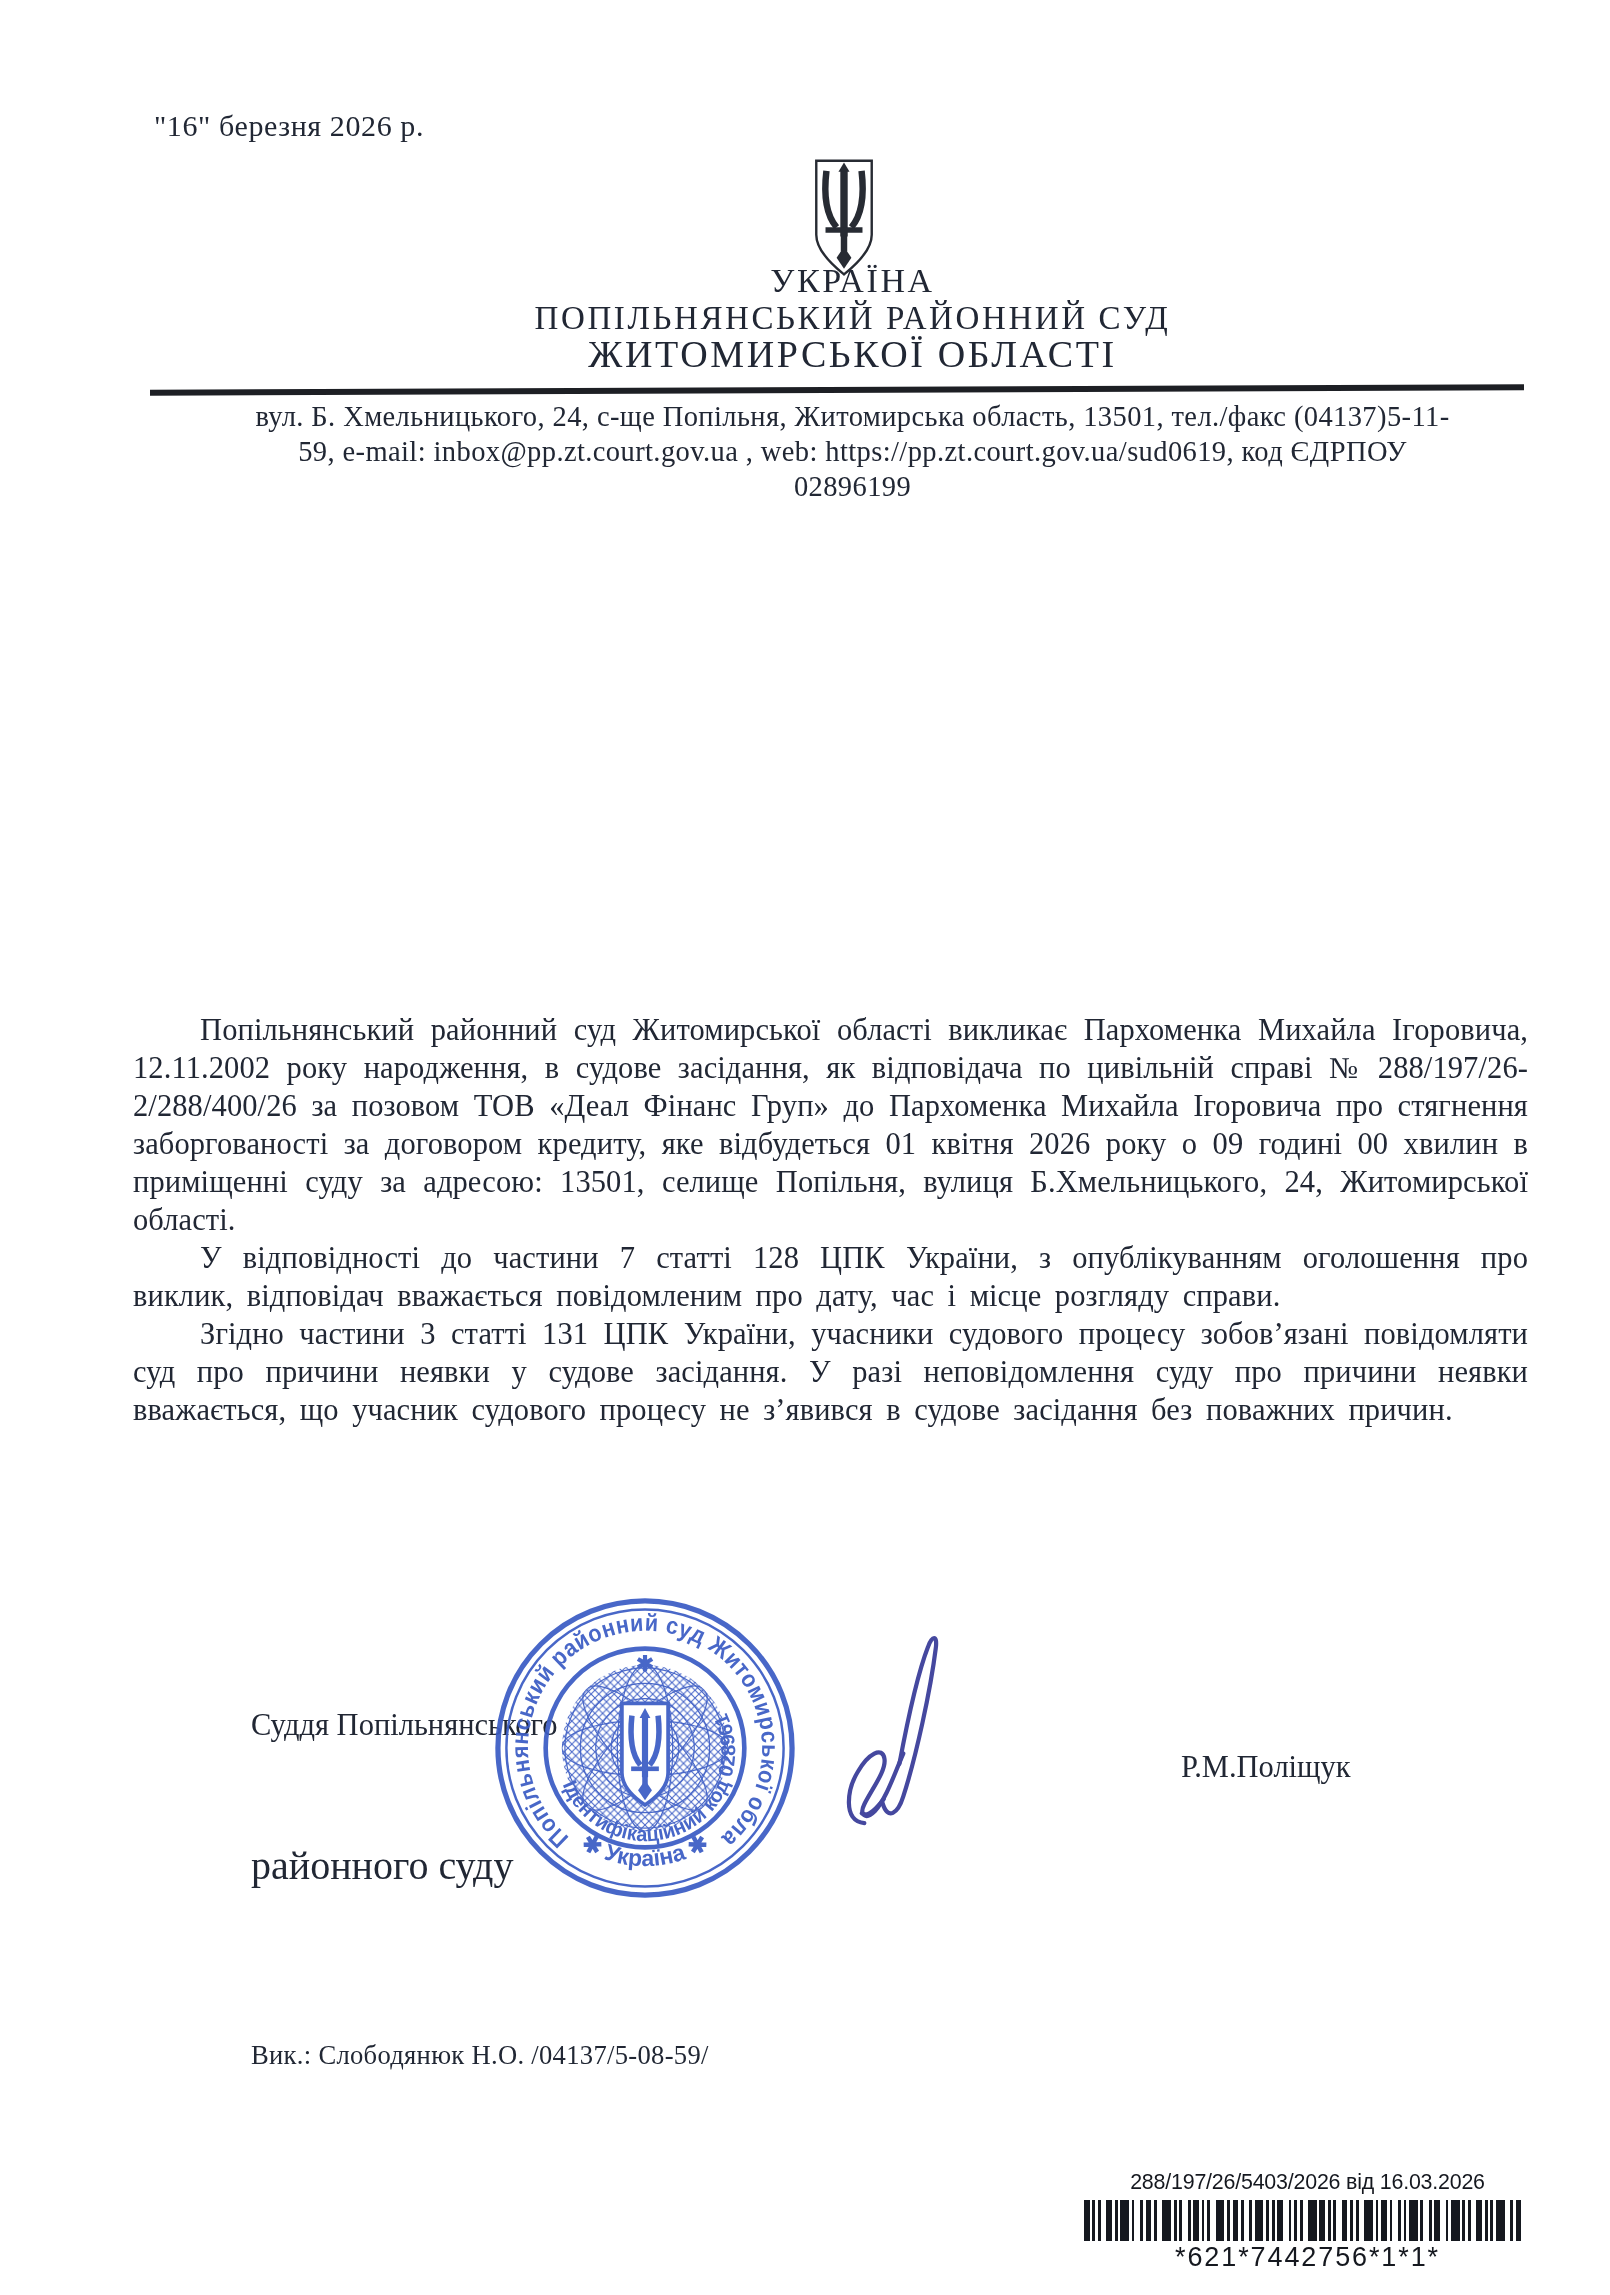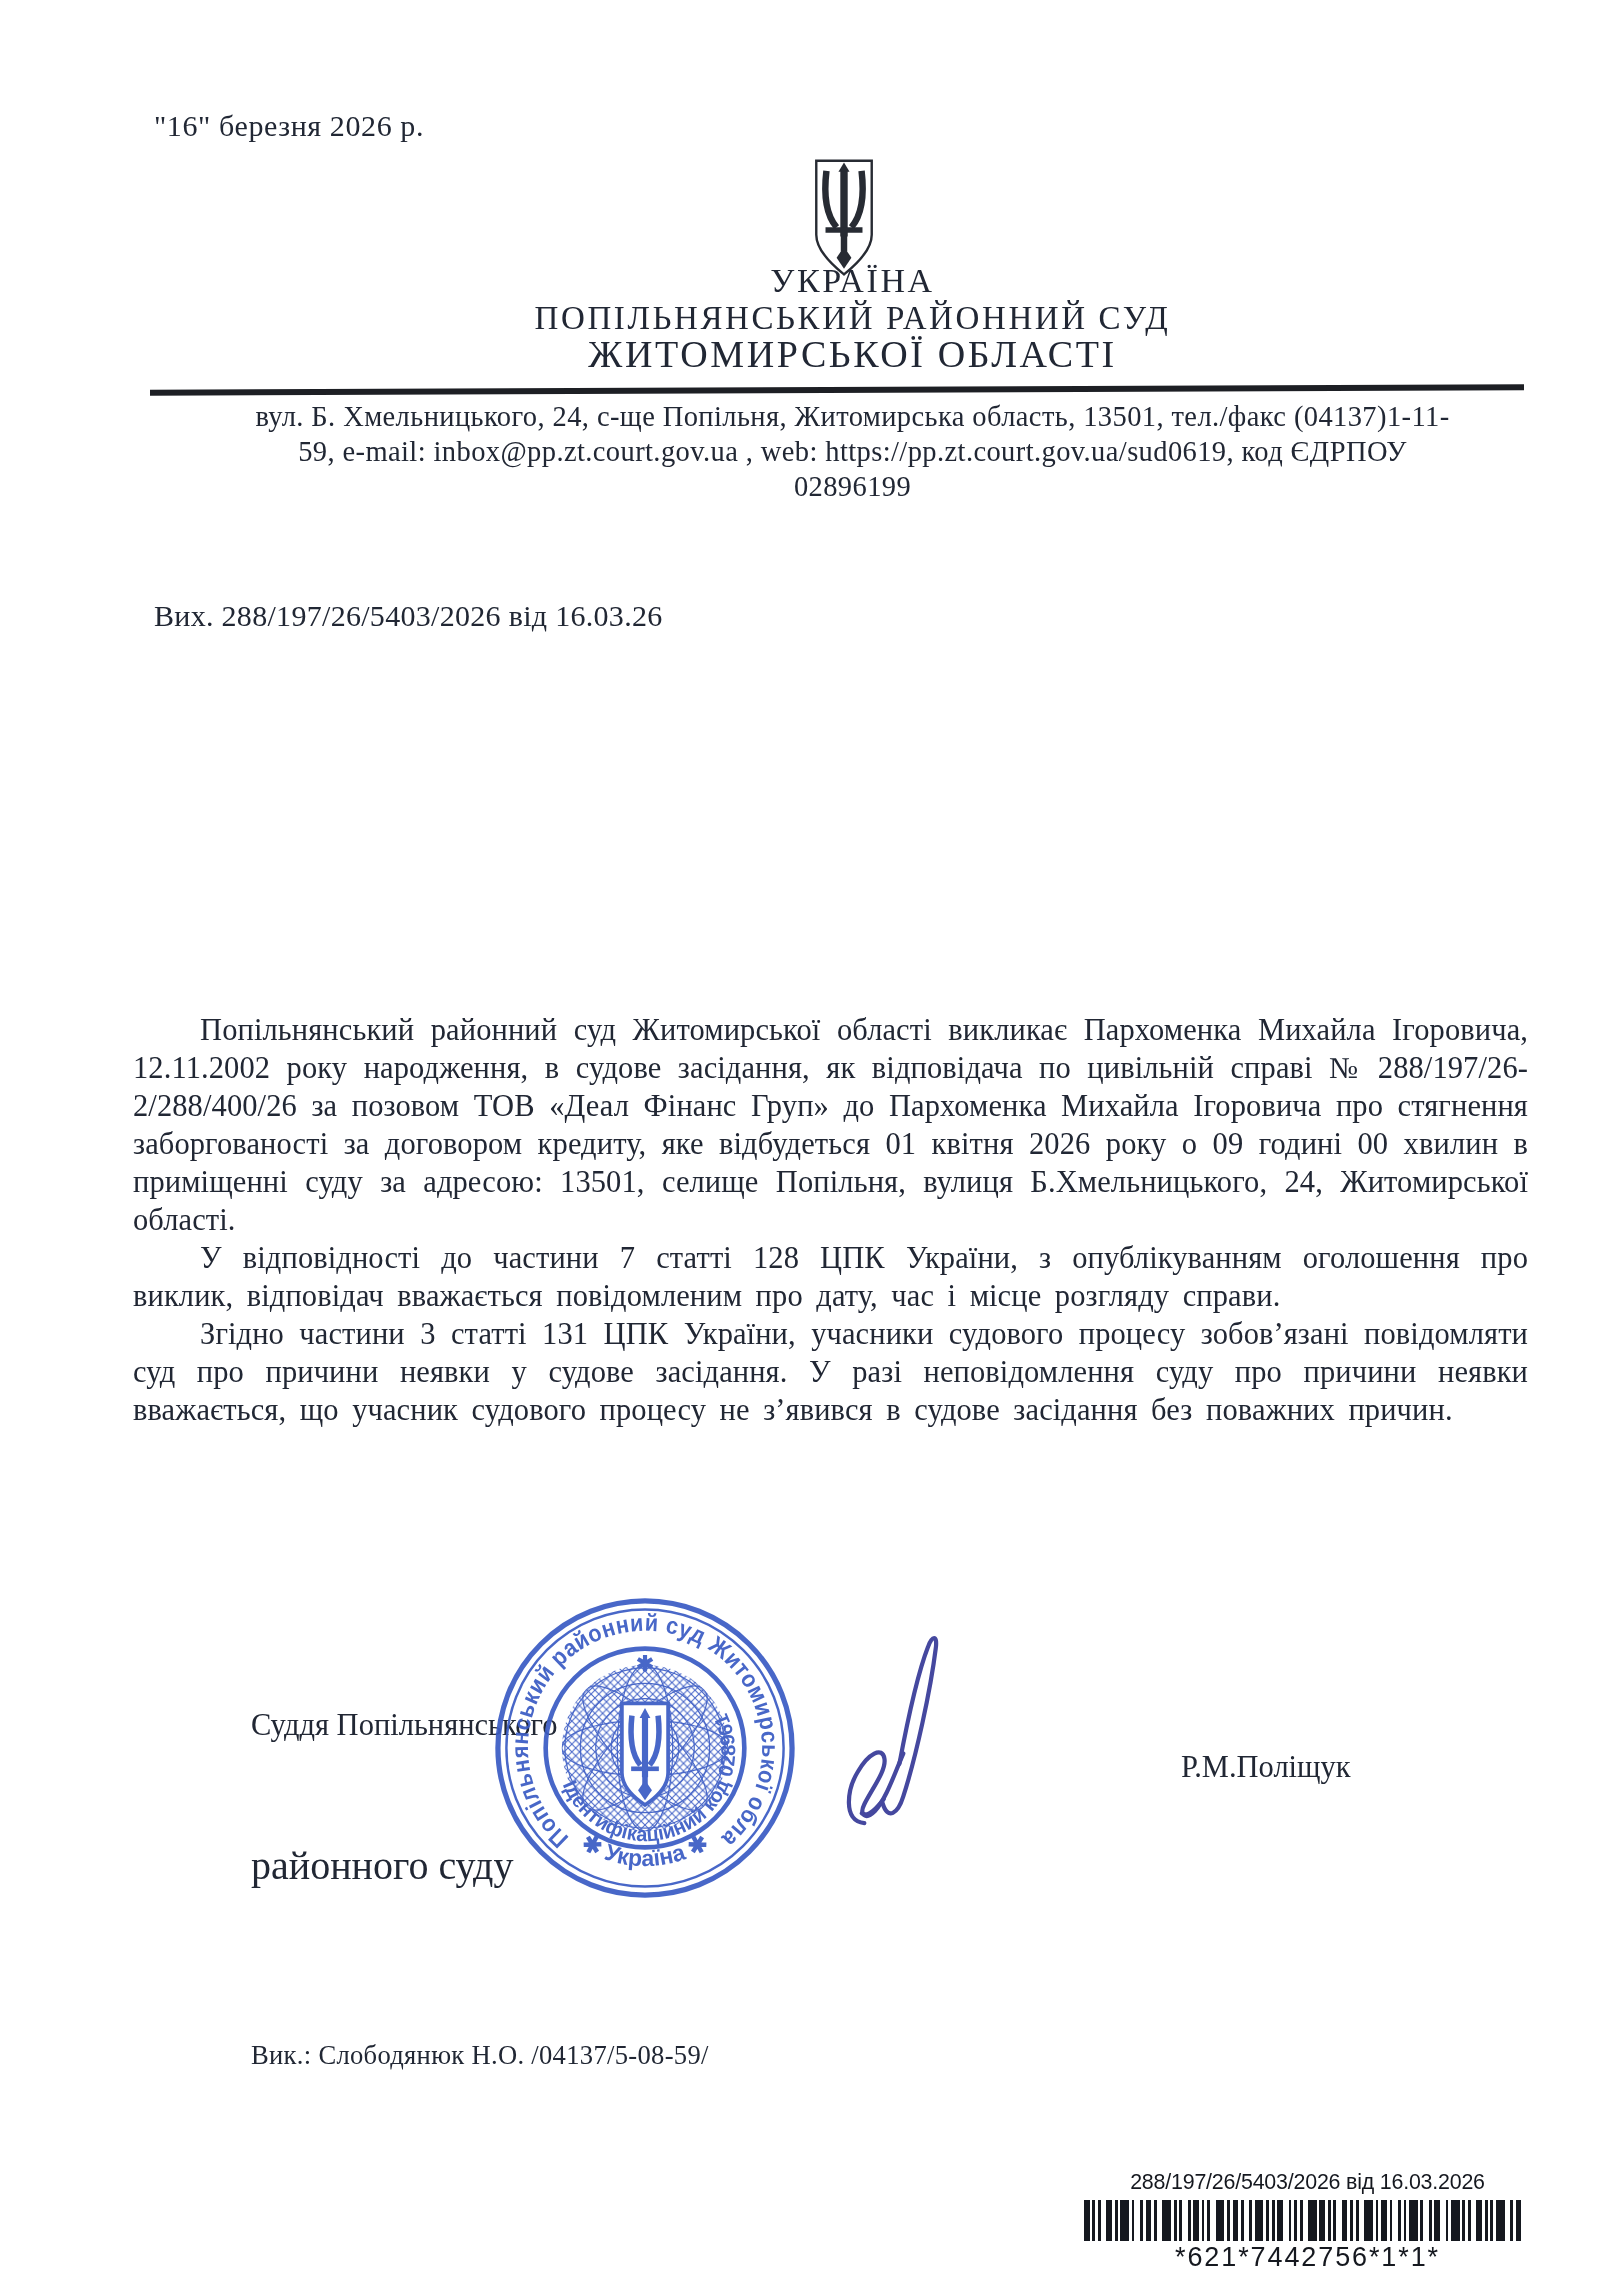--- a/index.html
+++ b/index.html
@@ -84,25 +84,24 @@
         <path d="M50,97 l8,12 -8,12 -8,-12 z" fill="#272b33" stroke="none"></path>
       </g>
     </svg>
     <div class="country">УКРАЇНА</div>
     <div class="court">ПОПІЛЬНЯНСЬКИЙ РАЙОННИЙ СУД</div>
     <div class="region">ЖИТОМИРСЬКОЇ ОБЛАСТІ</div>
   </div>
 
   <div class="abs rule"></div>
 
-  <div class="abs address">вул. Б. Хмельницького, 24, с-ще Попільня, Житомирська область, 13501, тел./факс (04137)1-11-
+  <div class="abs address">вул. Б. Хмельницького, 24, с-ще Попільня, Житомирська область, 13501, тел./факс (04137)5-11-
 59,   e-mail: inbox@pp.zt.court.gov.ua , web: https://pp.zt.court.gov.ua/sud0619, код  ЄДРПОУ
 02896199</div>
 
-  <div class="abs ref-line">Вих. 288/197/26/5403/2026 від 16.03.26</div>
 
 
   <div class="abs body-text">
     <p>Попільнянський районний суд Житомирської області викликає Пархоменка Михайла Ігоровича, 12.11.2002 року народження, в судове засідання, як відповідача по цивільній справі № 288/197/26-2/288/400/26 за позовом ТОВ «Деал Фінанс Груп» до Пархоменка Михайла Ігоровича про стягнення заборгованості за договором кредиту, яке відбудеться 01 квітня 2026 року о 09 годині 00 хвилин в приміщенні суду за адресою: 13501, селище Попільня, вулиця Б.Хмельницького, 24, Житомирської області.</p>
     <p>У відповідності до частини 7 статті 128 ЦПК України, з опублікуванням оголошення про виклик, відповідач вважається повідомленим про дату, час і місце розгляду справи.</p>
     <p>Згідно частини 3 статті 131 ЦПК України, учасники судового процесу зобов’язані повідомляти суд про причини неявки у судове засідання. У разі неповідомлення суду про причини неявки вважається, що учасник судового процесу не з’явився в судове засідання без поважних причин.</p>
   </div>
 
   <div class="abs judge-line1">Суддя Попільнянського</div>
   <div class="abs judge-line2">районного суду</div>

